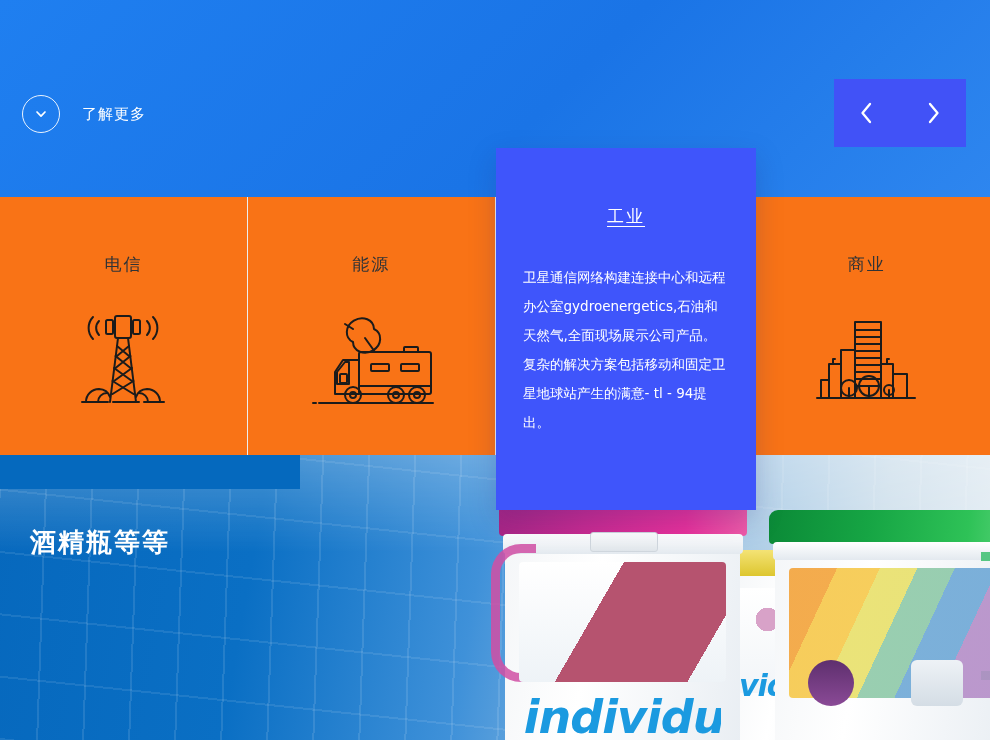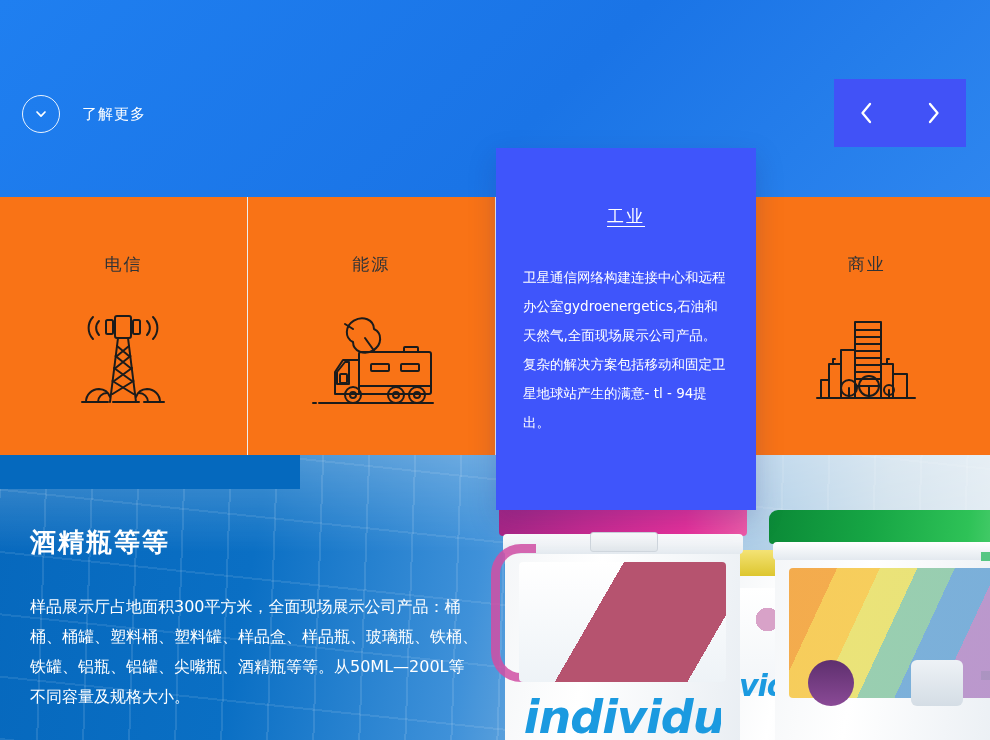--- a/index.html
+++ b/index.html
@@ -343,17 +343,16 @@
                opacity:.9;"></div>
         <div style="position:absolute;left:14%;top:150px;width:46px;height:46px;border-radius:50%;
              background:linear-gradient(180deg,#5e2f6e,#8a4a96);"></div>
         <div style="position:absolute;left:58%;top:150px;width:52px;height:46px;border-radius:6px;
              background:linear-gradient(180deg,#eef2f6,#d4dde5);"></div>
       </div>
     </div>
 
     <div class="bottom-text">
       <div class="bottom-title">酒精瓶等等</div>
-      <div class="bottom-desc">样品展示厅占地面积300平方米，全面现场展示公司产品：桶桶、桶罐、塑料桶、塑料罐、样品盒、样品瓶、玻璃瓶、铁桶、铁罐、铝瓶、铝罐、尖嘴瓶、酒精瓶等等。从50ML—200L等不同容量及规格大小。</div>
     </div>
   </div>
 
 </div>
 
 </body></html>

